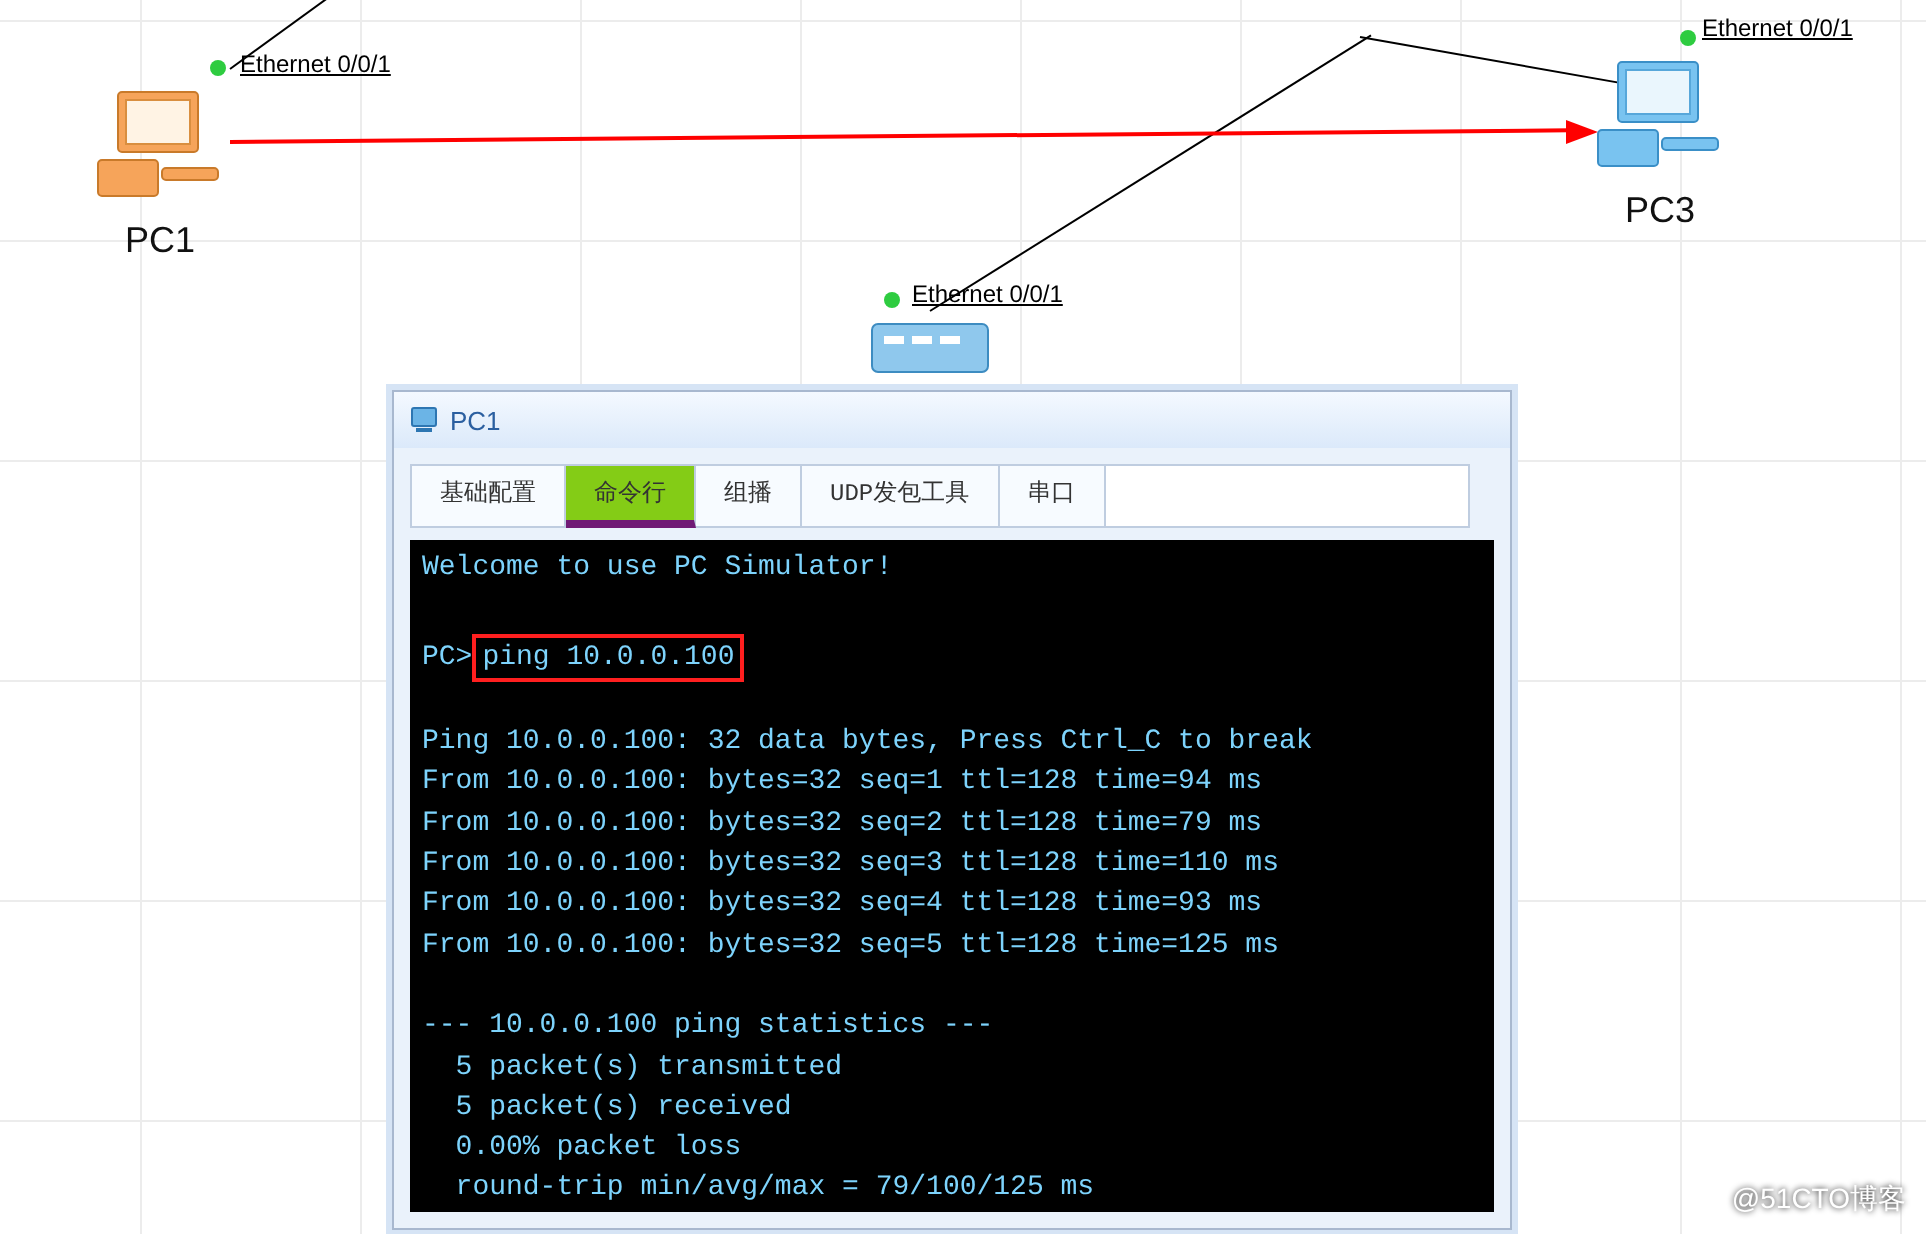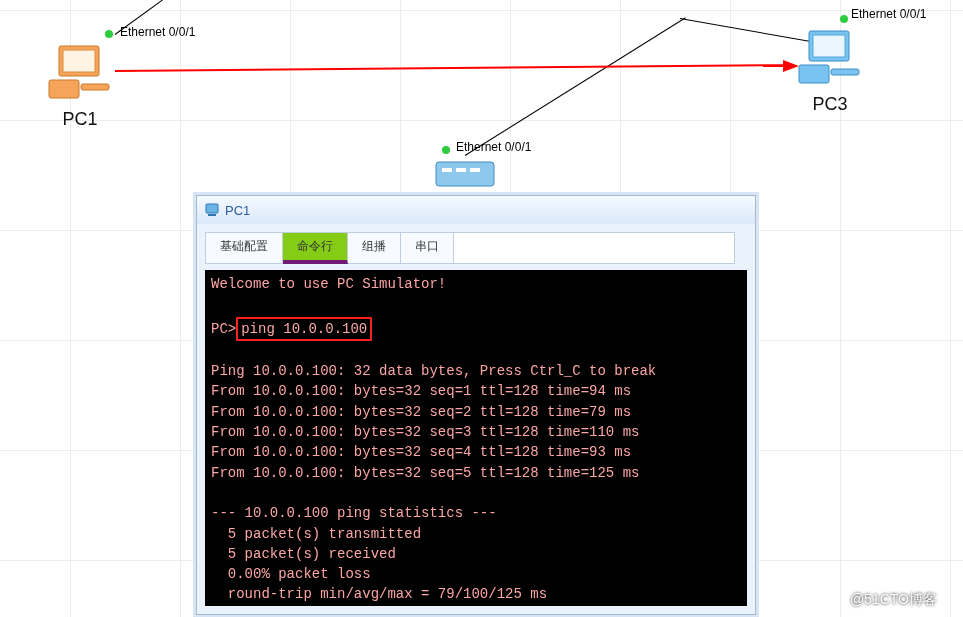--- a/index.html
+++ b/index.html
@@ -25,20 +25,21 @@
   .port-dot {
     width: 8px; height: 8px; border-radius: 50%;
     background: #2ecc40; display: inline-block;
     position: absolute;
   }
   .port-label {
     position: absolute;
     font-size: 12px;
     color: #000;
     white-space: nowrap;
+    text-decoration: underline;
   }
   .node-label {
     font-size: 18px;
     color: #111;
     margin-top: 3px;
   }
   .infobox {
     position: absolute;
     background: #9cf09c;
     border: 1px solid #5ad35a;
@@ -82,38 +83,38 @@
     color: #333;
     border-right: 1px solid #bfcde0;
     cursor: default;
     background: #f7fbff;
   }
   .tab.active { background: #84cc16; border-bottom: 4px solid #701a75; margin-bottom:-1px; }
   .terminal {
     margin: 6px 8px 8px 8px;
     flex: 1;
     background: #000;
-    color: #fca5a5;
+    color: #7dd3fc;
     font-family: "Courier New", monospace;
     font-size: 14px;
     line-height: 1.45;
     padding: 4px 6px;
     overflow: hidden;
     position: relative;
     white-space: pre;
   }
   .cmd-highlight {
     border: 2px solid #ff1f1f;
     padding: 0 3px;
     display: inline-block;
     margin-top: 2px;
   }
   .watermark {
     position: absolute;
-    right: 26px; bottom: 8px;
+    right: 10px; bottom: 8px;
     color: #fff;
     font-size: 14px;
     font-family: Arial, sans-serif;
     text-shadow: 0 0 3px #000;
   }
   .topo-line {
     position:absolute;
     background:#000;
     height:1px;
     transform-origin: left center;
@@ -194,20 +195,21 @@
           <rect x="3" y="11" width="8" height="2" fill="#2d76b2"></rect>
         </svg>
     </span>
     <span>PC1</span>
   </div>
   <div class="tabs-wrap">
     <div class="tabs">
       <div class="tab">基础配置</div>
       <div class="tab active">命令行</div>
       <div class="tab">组播</div>
+      <div class="tab">UDP发包工具</div>
       <div class="tab">串口</div>
     </div>
   </div>
   <div class="terminal"><span>Welcome to use PC Simulator!</span>
 
 <span>PC&gt;</span><span class="cmd-highlight">ping 10.0.0.100</span>
 <span id="term-out">
 Ping 10.0.0.100: 32 data bytes, Press Ctrl_C to break
 From 10.0.0.100: bytes=32 seq=1 ttl=128 time=94 ms
 From 10.0.0.100: bytes=32 seq=2 ttl=128 time=79 ms

